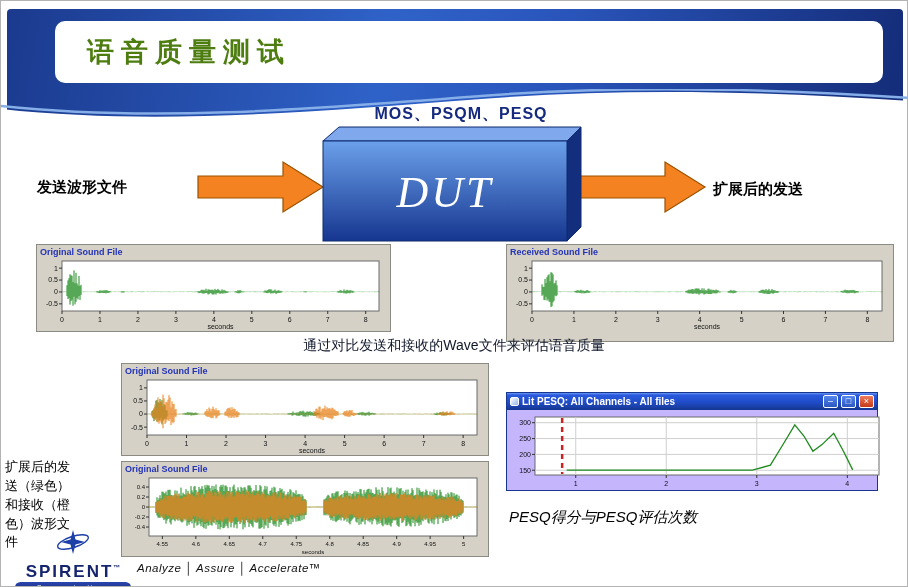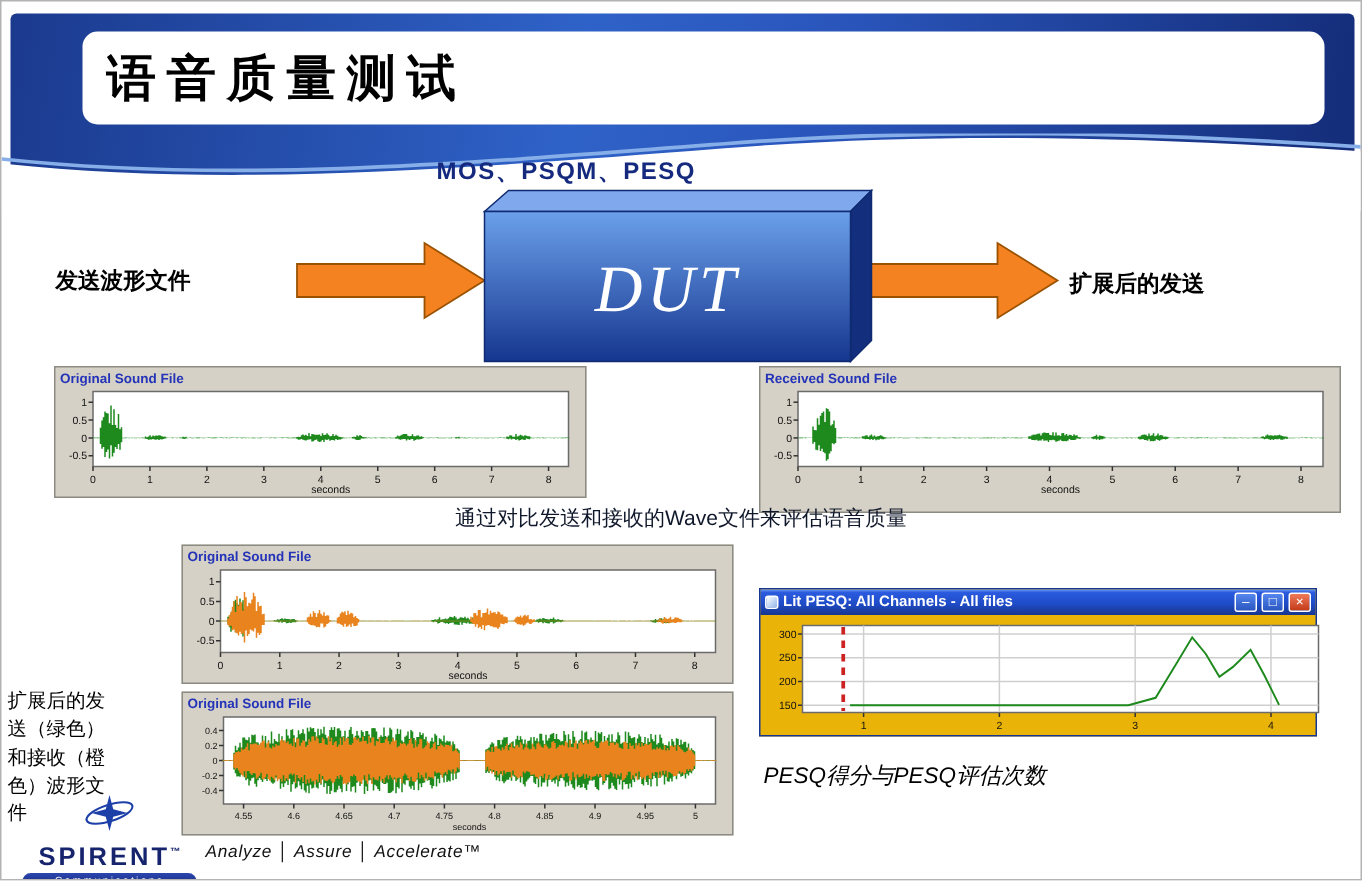--- a/index.html
+++ b/index.html
@@ -3,35 +3,35 @@
 <meta charset="utf-8">
 <style>
   *{box-sizing:border-box}
   body{margin:0;background:#dddddd;display:flex;justify-content:center;align-items:flex-start}
   .slide{position:relative;width:908px;height:587px;background:#fff;overflow:hidden;
          font-family:"Liberation Sans",sans-serif;border:1px solid #b3b3b3}
   .banner{position:absolute;left:6px;top:8px;width:896px;height:118px;border-radius:4px;z-index:1;
           background:linear-gradient(100deg,#1b3a8e 0%,#2f62c8 42%,#2a56bc 60%,#142c78 100%)}
   .banner-panel{position:absolute;left:48px;top:12px;right:20px;height:62px;background:#fff;
           border-radius:10px;display:flex;align-items:center;padding-left:16px}
-  .slide-title{margin:0;font-size:33px;font-weight:bold;color:#000000;letter-spacing:7px}
+  .slide-title{margin:16px;font-size:27px;font-weight:bold;color:#4d7c0f;letter-spacing:7px}
   .swoosh{position:absolute;left:0;top:88px;z-index:2}
-  .mos-label{position:absolute;left:290px;top:103px;width:340px;text-align:left;font-size:16px;
+  .mos-label{position:absolute;left:290px;top:103px;width:340px;text-align:center;font-size:16px;
           font-weight:bold;color:#152a7e;letter-spacing:1px;z-index:3}
   .flow-label{position:absolute;font-size:15px;font-weight:bold;color:#000;z-index:3}
   .arrow{position:absolute;z-index:3}
   .arrow polygon{fill:#F58220;stroke:#9a5200;stroke-width:1.2}
   .dut-svg{position:absolute;left:320px;top:124px;z-index:3}
   .dut-text{font-family:"Liberation Serif",serif;font-style:italic;font-size:44px;fill:#fff;letter-spacing:3px}
   .panel{position:absolute;background:#d5d1c6;border:1px solid #8b8b83;padding:1px 3px;z-index:3}
   .panel-title{height:12px;line-height:12px;text-align:left;font-size:9px;font-weight:bold;color:#2433b8}
   .panel svg{display:block}
   .compare-text{position:absolute;left:0;top:336px;width:100%;text-align:center;font-size:14px;color:#0f172a;z-index:3}
   .side-label{position:absolute;width:70px;font-size:13px;line-height:1.45;color:#000;z-index:3}
-  .pesq-window{position:absolute;left:505px;top:391px;width:372px;height:99px;background:#eab308;
+  .pesq-window{position:absolute;left:505px;top:391px;width:372px;height:99px;background:#c4b5fd;
           border:1px solid #16368f;z-index:3}
   .titlebar{height:17px;display:flex;align-items:center;gap:3px;padding:0 3px;
           background:linear-gradient(180deg,#6a97f2 0%,#2a5ade 12%,#1f4cc8 55%,#16368f 100%)}
   .tb-icon{width:9px;height:9px;background:linear-gradient(135deg,#ffffff,#8fb4ea);border:1px solid #fff;
           border-radius:2px;flex:0 0 auto}
   .tb-text{flex:1;color:#fff;font-size:10px;font-weight:bold;white-space:nowrap;overflow:hidden}
   .win-btn{width:15px;height:13px;border:1px solid #fff;border-radius:2px;color:#fff;font-size:9px;
           line-height:11px;text-align:center;flex:0 0 auto;cursor:default;
           background:linear-gradient(180deg,#5586ee,#2a56c0)}
   .win-btn.close{background:linear-gradient(180deg,#ee7a5a,#c33a18)}

